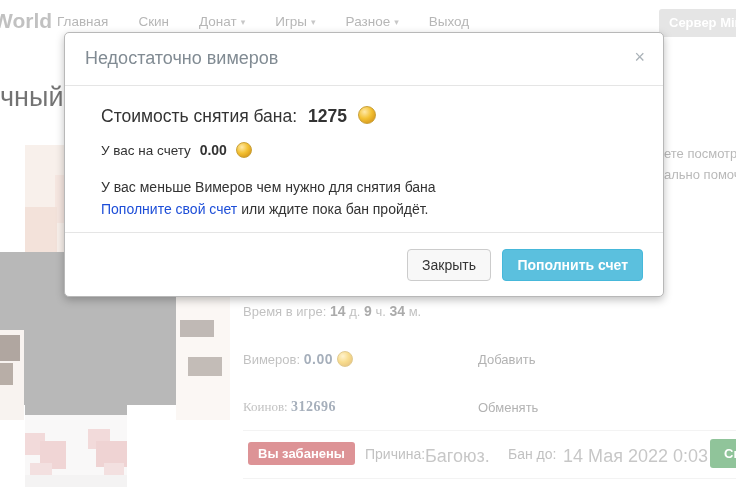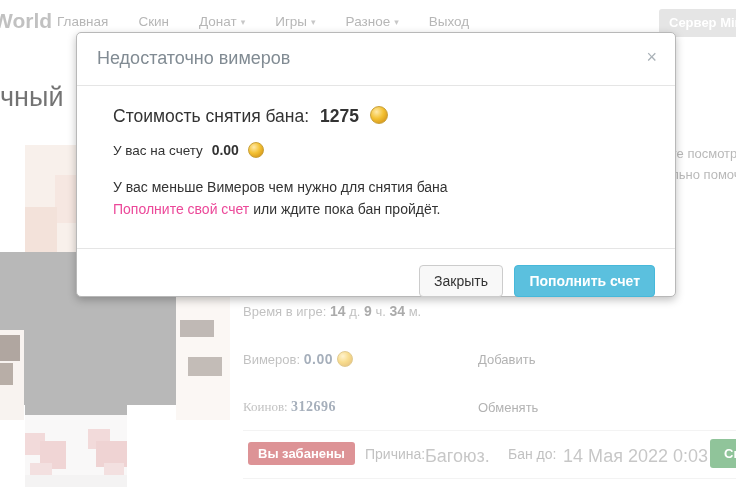--- a/index.html
+++ b/index.html
@@ -50,39 +50,39 @@
     background:radial-gradient(circle at 35% 30%, #ffe9a8, #f3c133 45%, #d99b1d 80%, #b9831d);
     border:1px solid #c9a038;box-sizing:border-box;vertical-align:-3px;}
   .coin.sm{width:16px;height:16px;}
   .coin.md{width:18px;height:18px;vertical-align:-2px;}
 
   
   .backdrop{position:absolute;left:0;top:0;width:736px;height:487px;
     background:rgba(255,255,255,0.45);z-index:5;}
 
   
-  .modal{position:absolute;left:76px;top:32px;width:600px;height:265px;z-index:10;
+  .modal{position:absolute;left:64px;top:32px;width:600px;height:265px;z-index:10;
     background:#fff;border:1px solid #b8b8b8;border-radius:5px;
     box-shadow:0 3px 9px rgba(0,0,0,0.25);box-sizing:border-box;}
   .modal-header{position:relative;height:53px;border-bottom:1px solid #e5e5e5;box-sizing:border-box;}
   .modal-title{position:absolute;left:20px;top:15px;font-size:18px;color:#818b93;}
   .modal-close{position:absolute;right:16px;top:13px;font-size:18px;color:#aab2b8;
     background:none;border:none;cursor:pointer;line-height:1;padding:2px;}
   .modal-body{padding:20px 20px 0 36px;}
   .cost-line{font-size:17.5px;color:#333;}
   .cost-line .v{font-weight:bold;margin-left:6px;}
   .cost-line .coin{margin-left:6px;}
   .balance-line{margin-top:15px;font-size:13.5px;color:#333;}
   .balance-line .v{font-weight:bold;margin-left:5px;font-size:14px;}
   .balance-line .coin{margin-left:5px;}
   .warn-line{margin-top:19px;font-size:14px;color:#333;line-height:1.55;}
   .link-line{font-size:14px;line-height:1.55;}
-  .link-line a{color:#ec4899;text-decoration:none;cursor:pointer;}
+  .link-line a{color:#1d4ed8;text-decoration:none;cursor:pointer;}
   .link-line .suffix{margin-left:4px;color:#333;}
-  .modal-footer{position:absolute;left:0;bottom:0;width:100%;height:48px;
+  .modal-footer{position:absolute;left:0;bottom:0;width:100%;height:64px;
     border-top:1px solid #e5e5e5;box-sizing:border-box;text-align:right;
     padding:16px 20px 0 16px;}
   .btn{display:inline-block;font-size:14px;border-radius:4px;padding:7px 14px;cursor:pointer;}
   .btn-default{background:#f8f8f8;border:1px solid #ccc;color:#333;}
   .btn-info{background:#5bc0de;border:1px solid #46b8da;color:#fff;font-weight:bold;margin-left:7px;}
 </style>
 </head>
 <body>
 
 <div class="screen">

